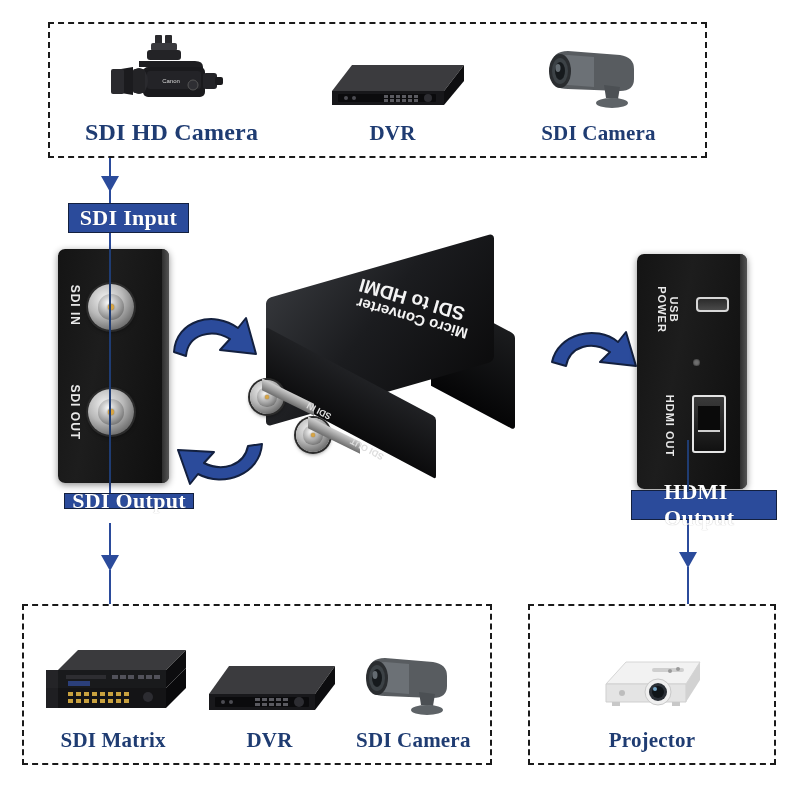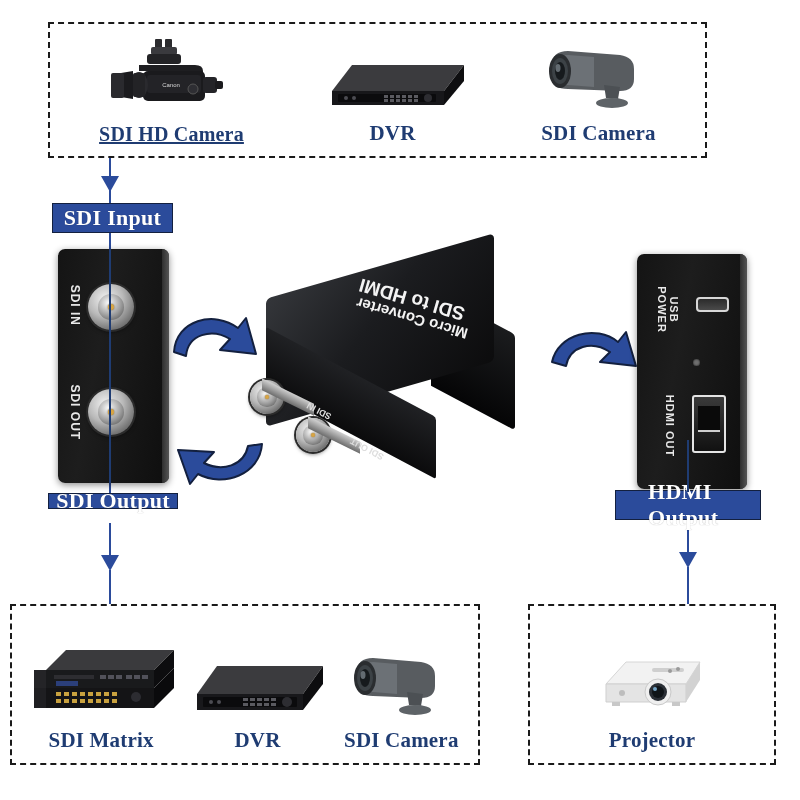--- a/index.html
+++ b/index.html
@@ -45,20 +45,21 @@
     background:#2b4b9b;
     border:1px solid #13203f;
     color:#ffffff;
     font-family:"Liberation Serif", serif;
     font-weight:700;
     display:flex;align-items:center;justify-content:center;
     box-sizing:border-box;
     letter-spacing:.3px;
     text-shadow:0 0 1px rgba(0,0,0,.35);
     z-index:6;
+    margin-left:16px;
   }
 
   
   .vline{position:absolute;background:#2b4b9b;width:2px;z-index:3;}
   .varrow{position:absolute;width:0;height:0;z-index:4;
     border-left:9px solid transparent;border-right:9px solid transparent;
     border-top:16px solid #2b4b9b;}
 
   
   .panel{
@@ -165,21 +166,21 @@
             <rect x="36" y="36" width="12" height="24" rx="2" fill="#232326"></rect>
 
             <path d="M24 36 L36 34 L36 62 L24 60 Z" fill="#1b1b1e"></path>
 
             <rect x="14" y="36" width="13" height="25" rx="2" fill="#2a2a2e"></rect>
 
             <rect x="106" y="40" width="14" height="16" rx="3" fill="#242428"></rect>
             <rect x="118" y="44" width="8" height="8" rx="2" fill="#1a1a1d"></rect>
           </svg>
         </div>
-        <div class="dev-label" style="font-size:20px;text-decoration:underline;">SDI HD Camera</div>
+        <div class="dev-label" style="font-size:24px;">SDI HD Camera</div>
       </div>
 
       <div class="dev-cell" style="width:180px;">
         <div class="dev-art" style="width:150px;height:80px;">
           <svg width="150" height="80" viewBox="0 0 150 80">
             <polygon points="14,56 34,30 146,30 126,56" fill="#3b3b3e"></polygon>
             <polygon points="14,56 126,56 126,70 14,70" fill="#17171a"></polygon>
             <polygon points="126,56 146,30 146,46 126,70" fill="#0e0e10"></polygon>
             <rect x="20" y="59" width="98" height="8" rx="1" fill="#0b0b0d"></rect>
             <circle cx="28" cy="63" r="2" fill="#4c4c52"></circle>
@@ -304,21 +305,21 @@
   </div>
 
   <div class="vline" style="left:687px;top:440px;height:52px;background:#1f3c72;z-index:7;"></div>
 
   <div class="banner" style="left:615px;top:490px;width:146px;height:30px;font-size:22px;padding-left:32px;">HDMI Output</div>
 
   <div class="vline" style="left:687px;top:520px;height:34px;"></div>
   <div class="varrow" style="left:679px;top:552px;"></div>
   <div class="vline" style="left:687px;top:567px;height:37px;"></div>
 
-  <div class="group-box" style="left:10px;top:604px;width:470px;height:161px;">
+  <div class="group-box" style="left:22px;top:604px;width:470px;height:161px;">
     <div class="group-inner">
 
       <div class="dev-cell" style="width:160px;">
         <div class="dev-art" style="width:150px;height:78px;">
           <svg width="150" height="78" viewBox="0 0 150 78">
 
             <polygon points="20,26 40,6 148,6 128,26" fill="#3a3a3d"></polygon>
             <polygon points="20,26 128,26 128,44 20,44" fill="#191a1c"></polygon>
             <polygon points="128,26 148,6 148,24 128,44" fill="#0d0d0f"></polygon>
             <rect x="8" y="26" width="12" height="18" fill="#242427"></rect>

